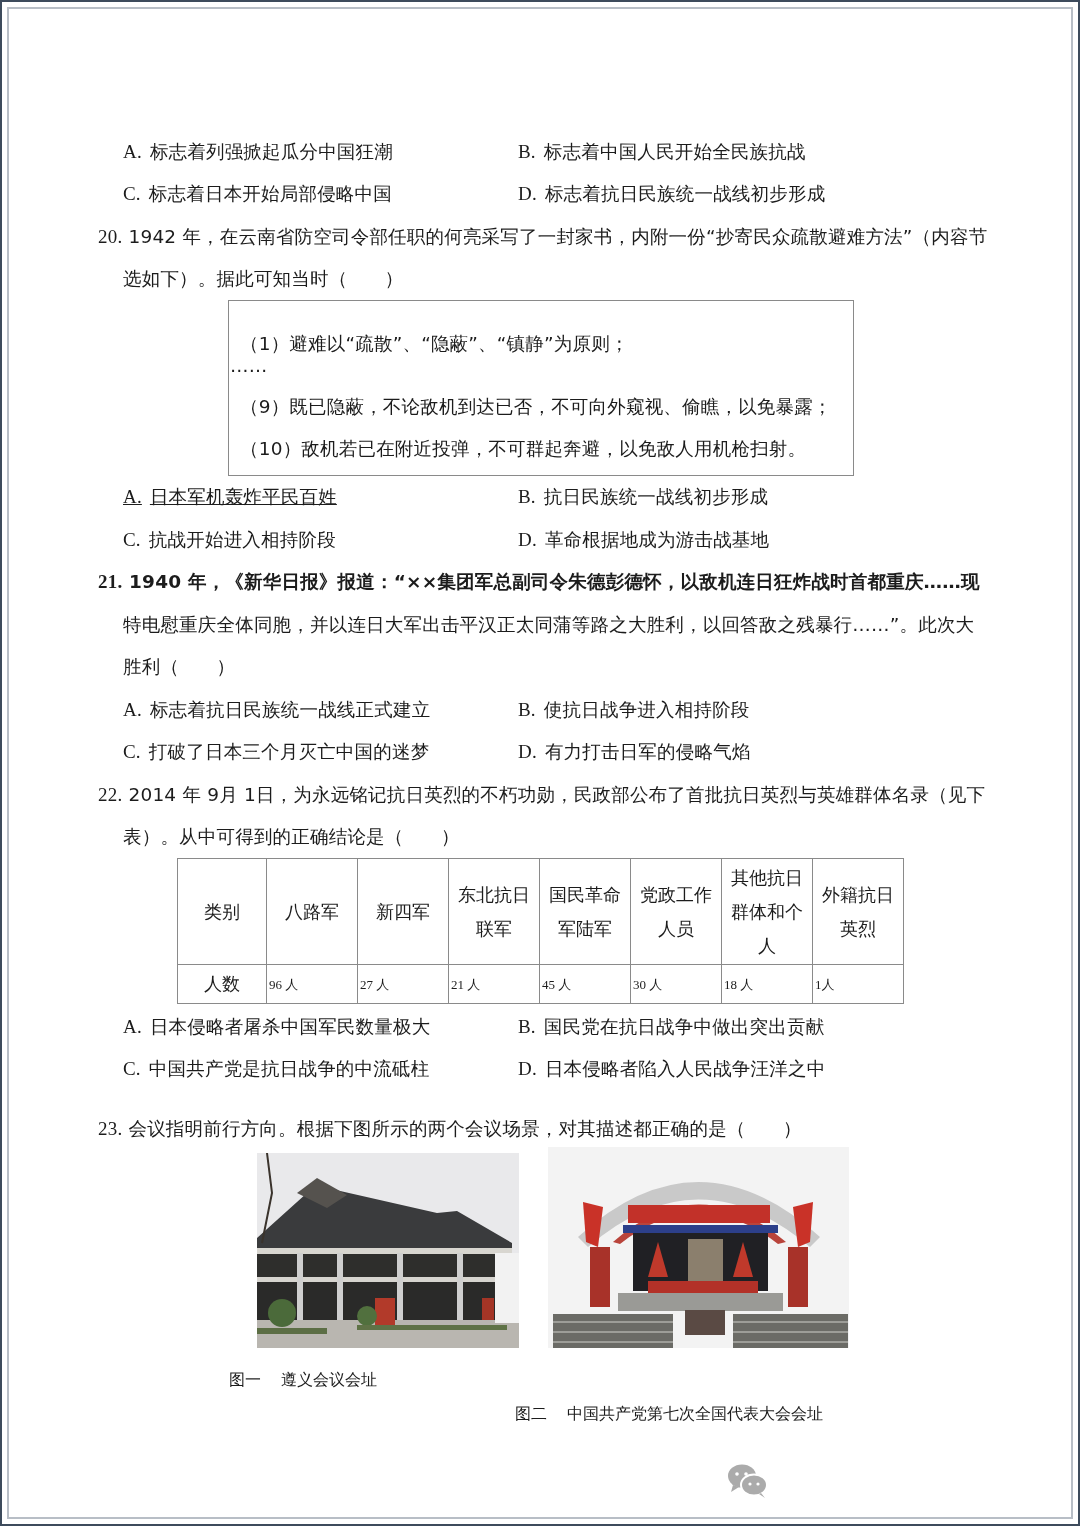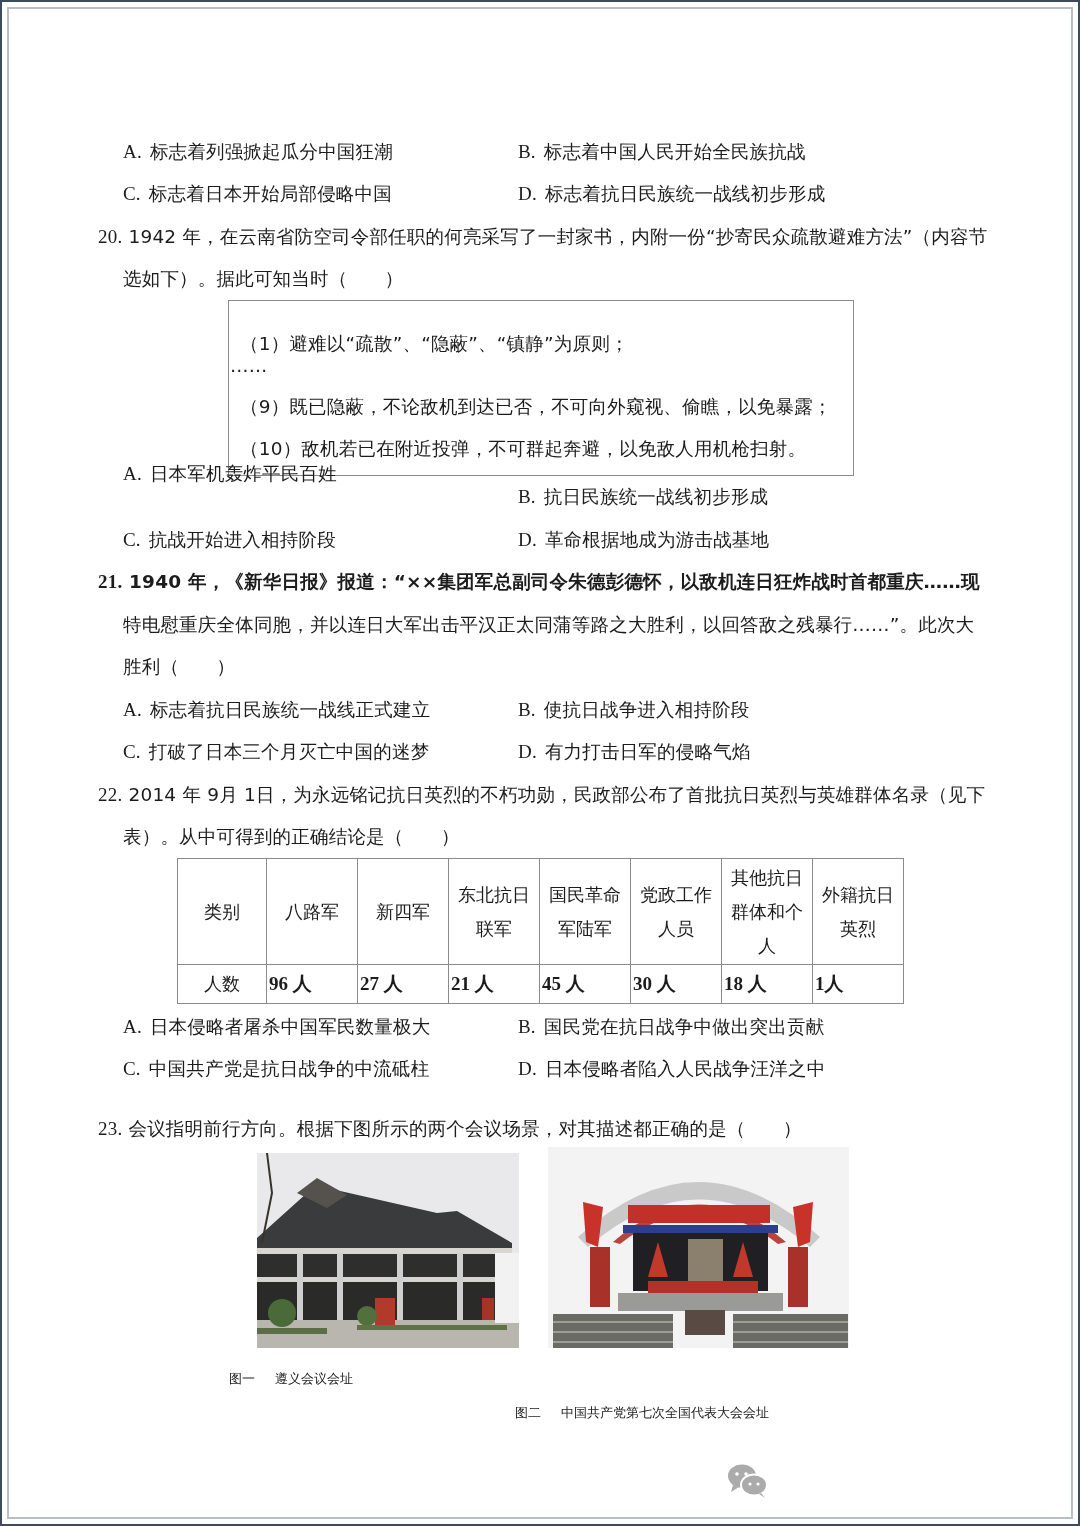--- a/index.html
+++ b/index.html
@@ -14,23 +14,23 @@
   .qnum { font-family: "Liberation Serif", serif; font-size: 19px; }
   .box { position: absolute; left: 228px; top: 300px; width: 626px; height: 176px;
          box-sizing: border-box; border: 1.5px solid #8a8a8a; }
   table.heroes { position: absolute; left: 177px; top: 858px; border-collapse: collapse;
                  font-size: 18px; }
   table.heroes td { border: 1.5px solid #8a8a8a; width: 88px; padding: 0; text-align: center;
                     line-height: 34px; vertical-align: middle; }
   table.heroes tr.hdr td { height: 105px; }
   table.heroes tr.val td { height: 38px; text-align: left; padding-left: 2px; }
   table.heroes tr.val td.first { text-align: center; padding-left: 0; }
-  table.heroes tr.val td .num { font-family: "Liberation Serif", serif; font-size: 19px; font-weight: bold; }
+  table.heroes tr.val td .num { font-family: "Liberation Serif", serif; font-size: 13px; }
   .photo { position: absolute; overflow: hidden; }
-  .caption { position: absolute; font-size: 13px; white-space: nowrap; text-align: right; }
+  .caption { position: absolute; font-size: 16px; white-space: nowrap; text-align: right; }
   .watermark { position: absolute; left: 727px; top: 1463px; color: #a8a8a8; font-size: 27px;
                white-space: nowrap; display: flex; align-items: center; letter-spacing: 1px; }
 </style>
 </head>
 <body>
 
 <div class="frame-outer"></div>
 <div class="frame-inner"></div>
 
 <div class="line" style="left:123px;top:140px;"><span class="opt-letter">A.</span><span>标志着列强掀起瓜分中国狂潮</span></div>
@@ -40,21 +40,21 @@
 
 <div class="line" style="left:98px;top:225px;"><span class="qnum">20.</span> <span>1942 年，在云南省防空司令部任职的何亮采写了一封家书，内附一份“抄寄民众疏散避难方法”（内容节</span></div>
 <div class="line" style="left:123px;top:267px;">选如下）。据此可知当时（　　）</div>
 
 <div class="box"></div>
 <div class="line" style="left:240px;top:310px;margin-top:22px;">（1）避难以“疏散”、“隐蔽”、“镇静”为原则；</div>
 <div class="line" style="left:230px;top:354px;">……</div>
 <div class="line" style="left:240px;top:395px;">（9）既已隐蔽，不论敌机到达已否，不可向外窥视、偷瞧，以免暴露；</div>
 <div class="line" style="left:240px;top:437px;">（10）敌机若已在附近投弹，不可群起奔避，以免敌人用机枪扫射。</div>
 
-<div class="line" style="left:123px;top:462px;"><span class="opt-letter">A.</span><span>日本军机轰炸平民百姓</span></div>
+<div class="line" style="left:123px;top:485px;text-decoration:underline;"><span class="opt-letter">A.</span><span>日本军机轰炸平民百姓</span></div>
 <div class="line" style="left:518px;top:485px;"><span class="opt-letter">B.</span><span>抗日民族统一战线初步形成</span></div>
 <div class="line" style="left:123px;top:528px;"><span class="opt-letter">C.</span><span>抗战开始进入相持阶段</span></div>
 <div class="line" style="left:518px;top:528px;"><span class="opt-letter">D.</span><span>革命根据地成为游击战基地</span></div>
 
 <div class="line" style="left:98px;top:570px;font-weight:bold;"><span class="qnum">21.</span> <span>1940 年，《新华日报》报道：“××集团军总副司令朱德彭德怀，以敌机连日狂炸战时首都重庆……现</span></div>
 <div class="line" style="left:123px;top:613px;">特电慰重庆全体同胞，并以连日大军出击平汉正太同蒲等路之大胜利，以回答敌之残暴行……”。此次大</div>
 <div class="line" style="left:123px;top:655px;">胜利（　　）</div>
 
 <div class="line" style="left:123px;top:698px;"><span class="opt-letter">A.</span><span>标志着抗日民族统一战线正式建立</span></div>
 <div class="line" style="left:518px;top:698px;"><span class="opt-letter">B.</span><span>使抗日战争进入相持阶段</span></div>

